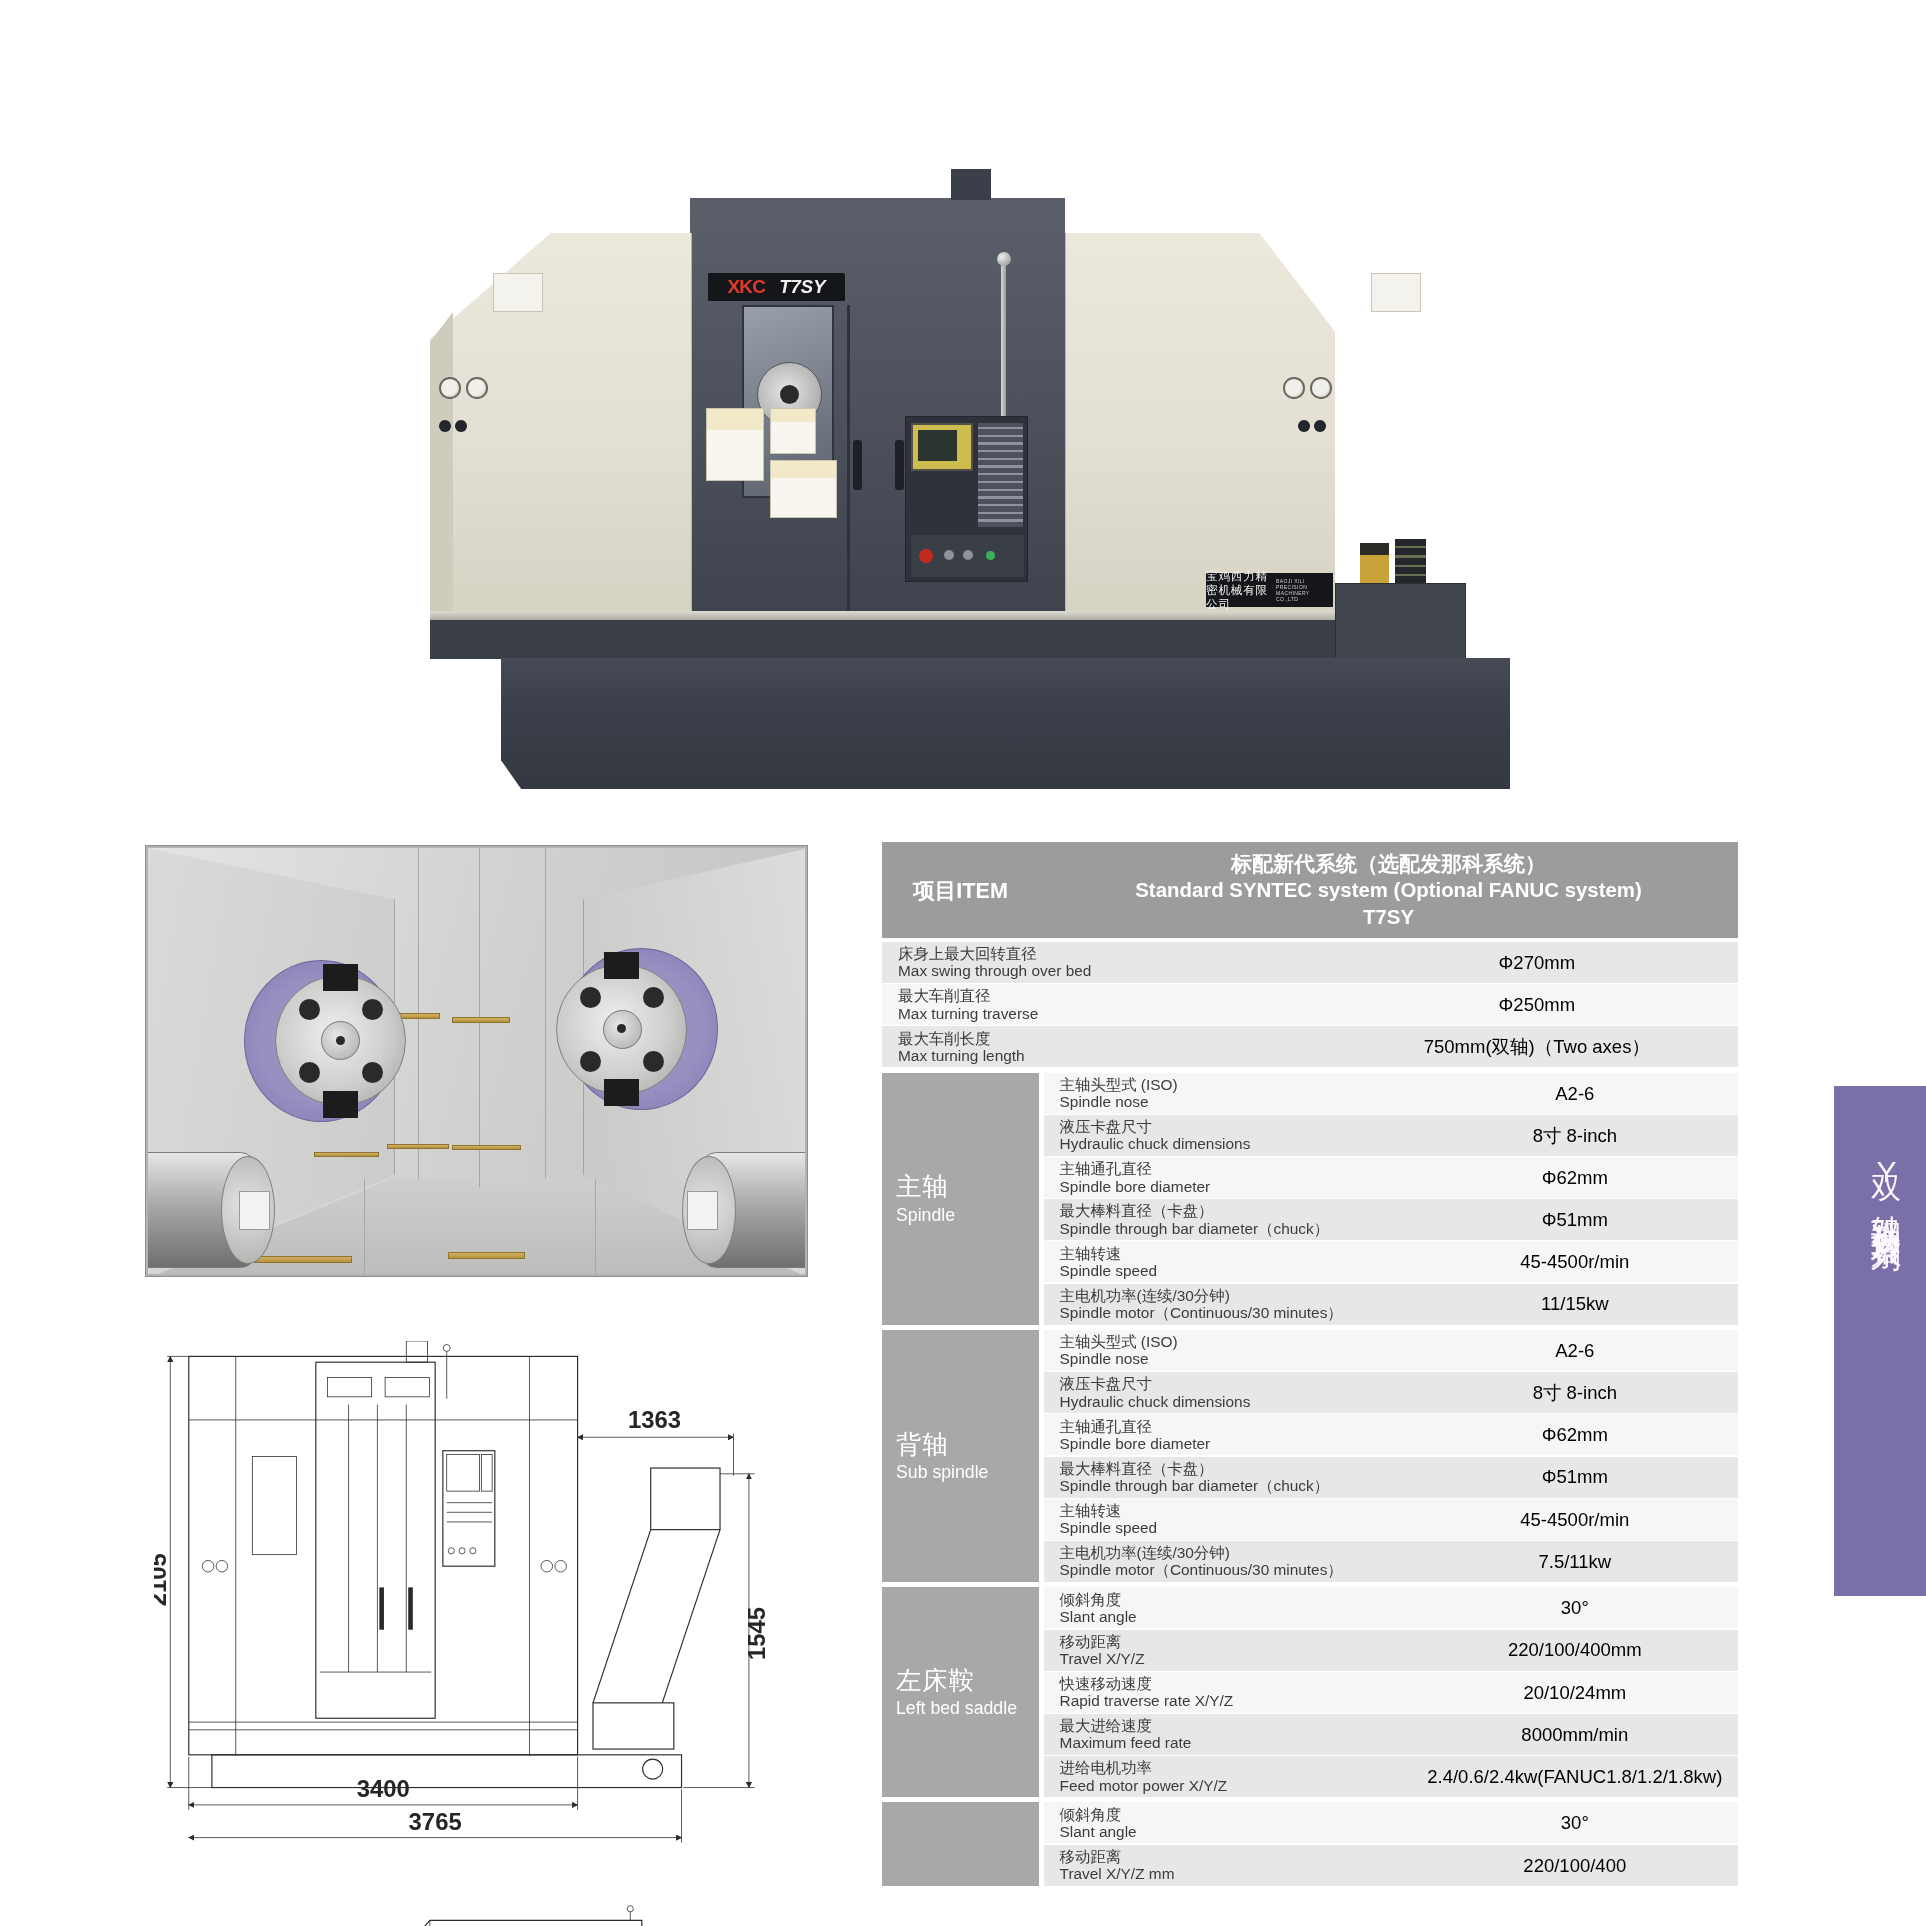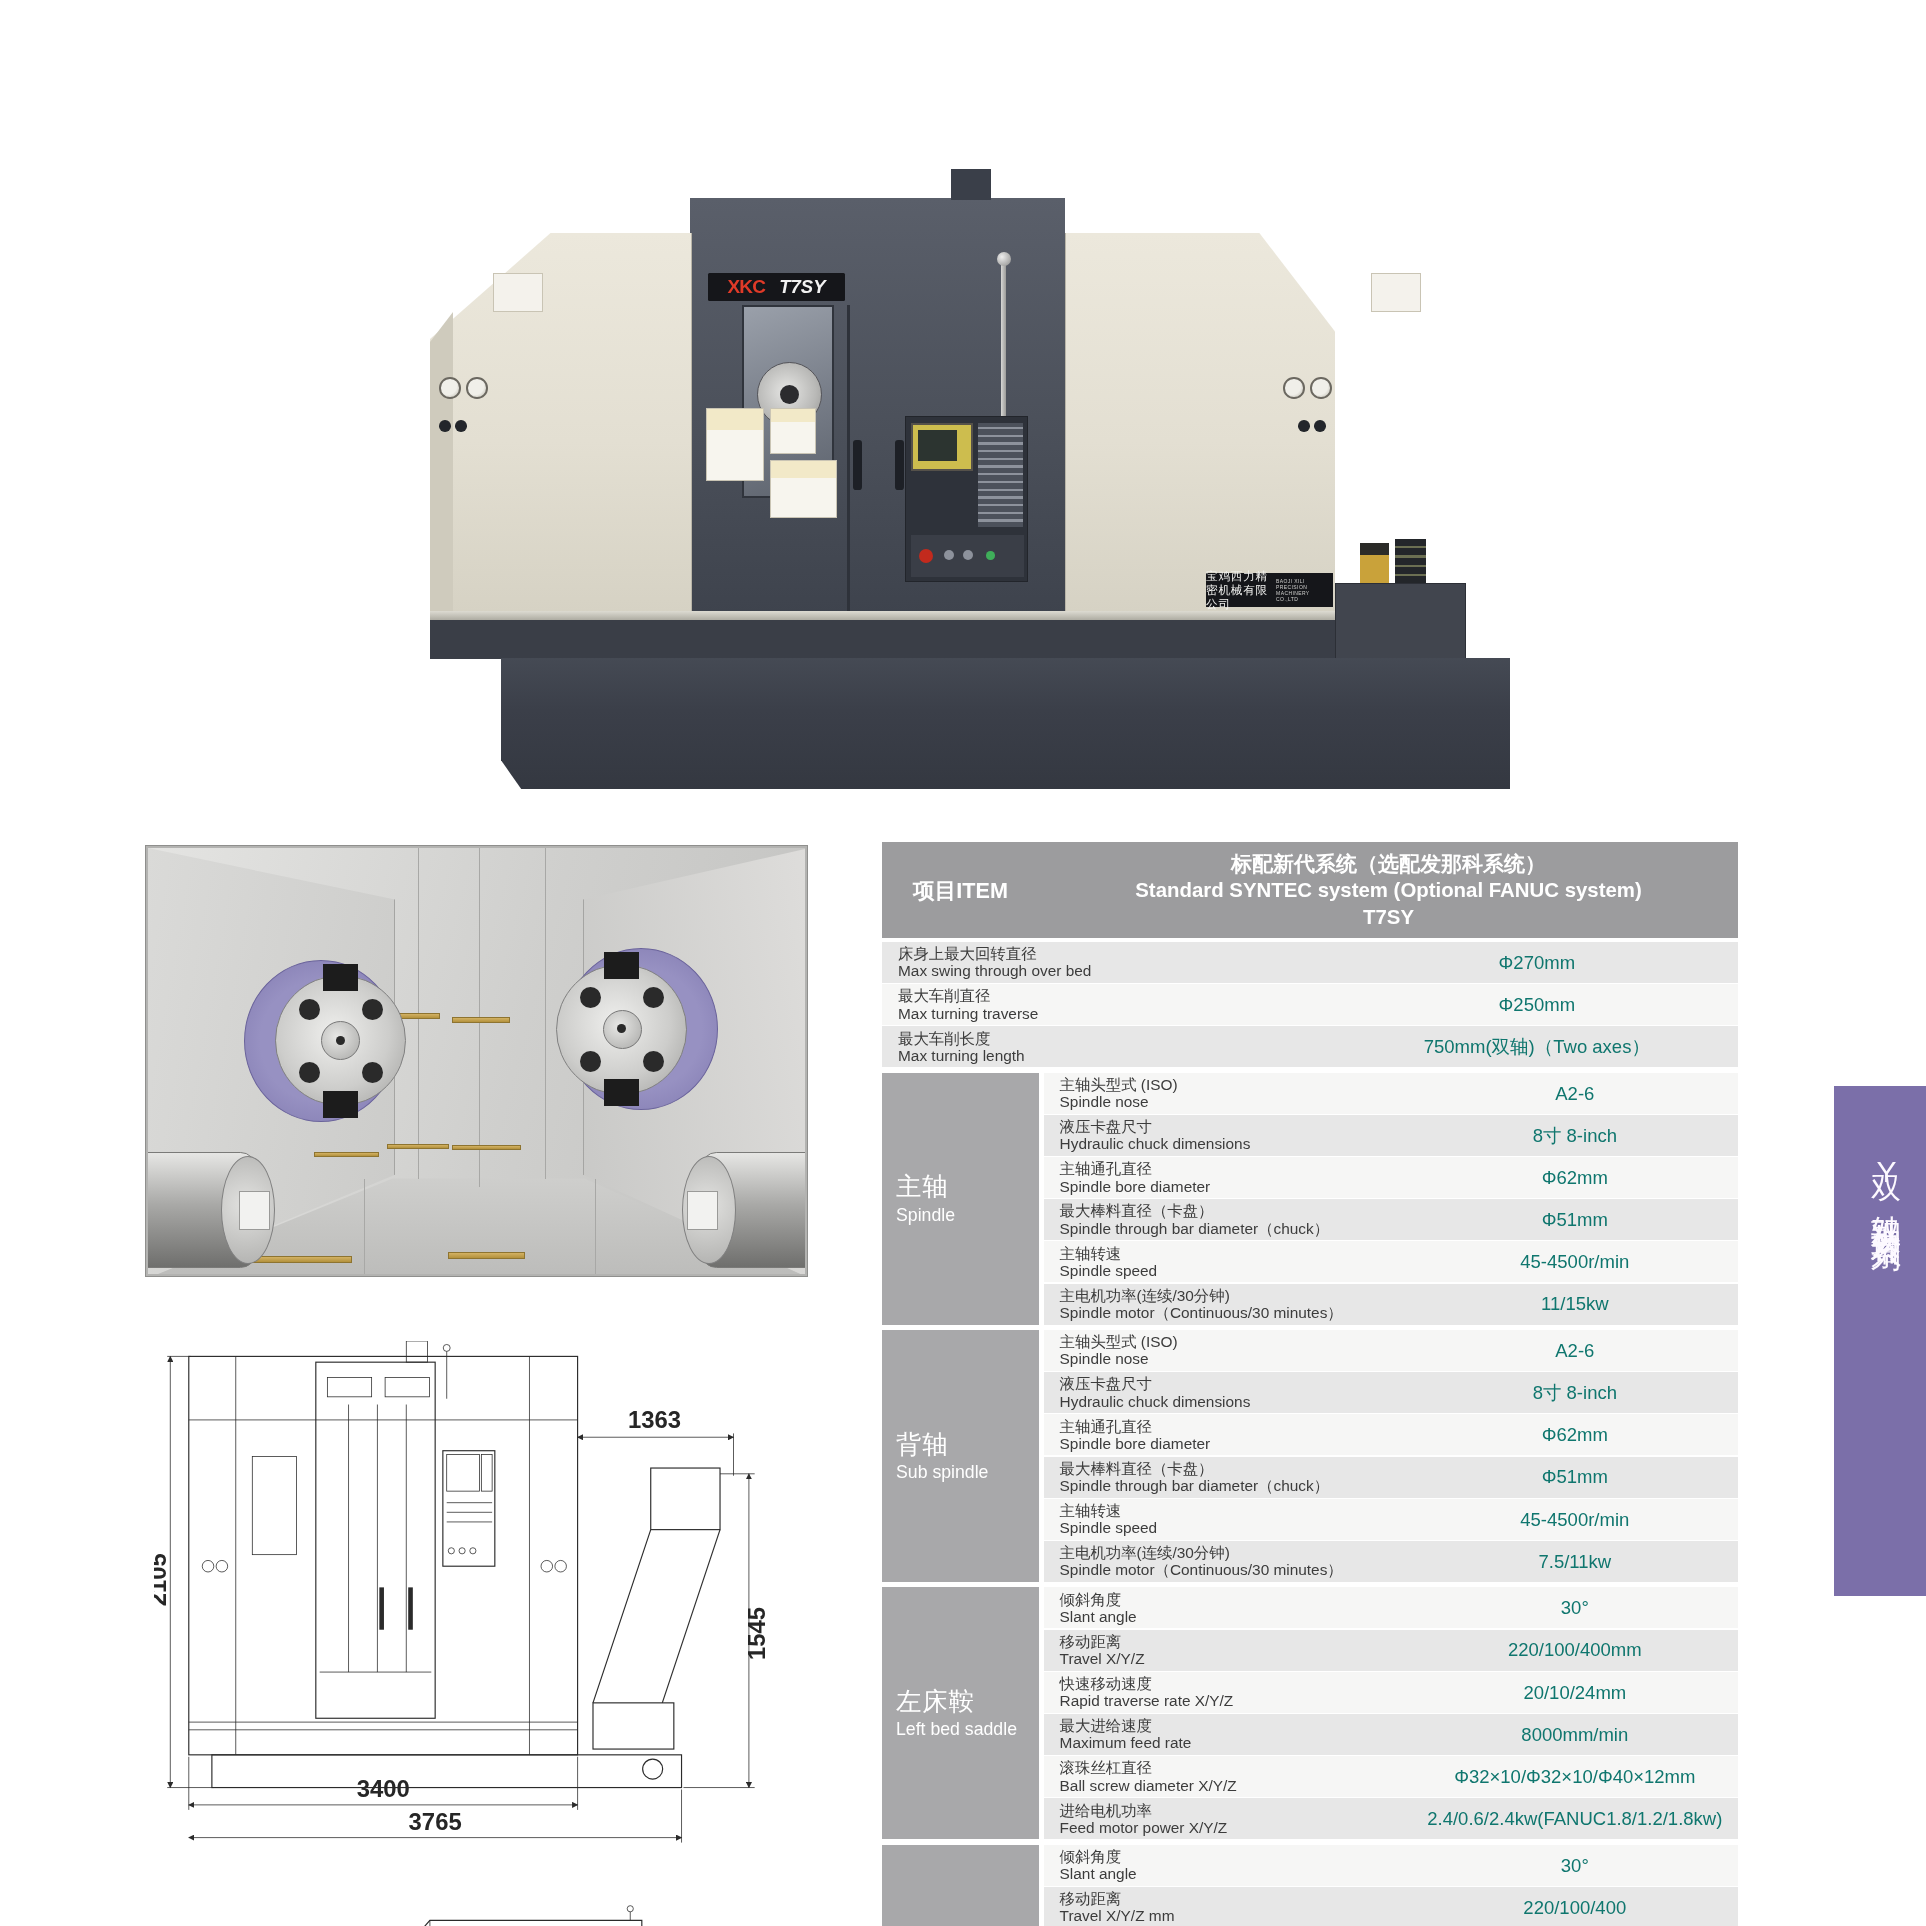--- a/index.html
+++ b/index.html
@@ -103,21 +103,21 @@
   .section { display:flex; margin-bottom:5.4px; }
   .sec-label { width:157px; margin-right:4.6px; background:#a8a8aa; color:#fff;
     display:flex; flex-direction:column; justify-content:center; padding-left:14px; line-height:1.2;}
   .sec-zh { font-size:25.4px; letter-spacing:0.8px;}
   .sec-en { font-size:17.7px; margin-top:3.1px;}
   .sec-rows { flex:1; display:flex; flex-direction:column; gap:1.2px; }
   .row { height:41px; display:flex; align-items:center; }
   .row.g { background:#e7e7e7; } .row.w { background:#f6f6f5; }
   .lbl { flex:0 0 53%; padding-left:16px; color:#3c3c3c; line-height:1.12; }
   .lbl .zh { font-size:15.4px; } .lbl .en { font-size:15.4px; }
-  .val { flex:1; text-align:center; font-size:18.5px; color:#0f766e; white-space:pre-line; line-height:1.15; padding:0 3.9px;}
+  .val { flex:1; text-align:center; font-size:18.5px; color:#000000; white-space:pre-line; line-height:1.15; padding:0 3.9px;}
 
   
   #series-banner { left:1834px; top:1086px; width:104px; height:510px; background:#7b6fa9;
     display:flex; justify-content:center; }
   #series-banner .vtext { writing-mode:vertical-rl; text-orientation:upright;
     color:#fdf9ff; font-size:30px; line-height:104px; letter-spacing:3.9px; margin-top:65px; font-weight:500;}
 </style>
 </head>
 <body>
 
@@ -504,27 +504,20 @@
             </div>
             <div class="val">20/10/24mm</div>
           </div>
           <div class="row g">
             <div class="lbl">
               <div class="zh">最大进给速度</div>
               <div class="en">Maximum feed rate</div>
             </div>
             <div class="val">8000mm/min</div>
           </div>
-          <div class="row w">
-            <div class="lbl">
-              <div class="zh">滚珠丝杠直径</div>
-              <div class="en">Ball screw diameter X/Y/Z</div>
-            </div>
-            <div class="val">Φ32×10/Φ32×10/Φ40×12mm</div>
-          </div>
           <div class="row g">
             <div class="lbl">
               <div class="zh">进给电机功率</div>
               <div class="en">Feed motor power  X/Y/Z</div>
             </div>
             <div class="val">2.4/0.6/2.4kw(FANUC1.8/1.2/1.8kw)</div>
           </div>
         </div>
       </div>
       <div class="section">

